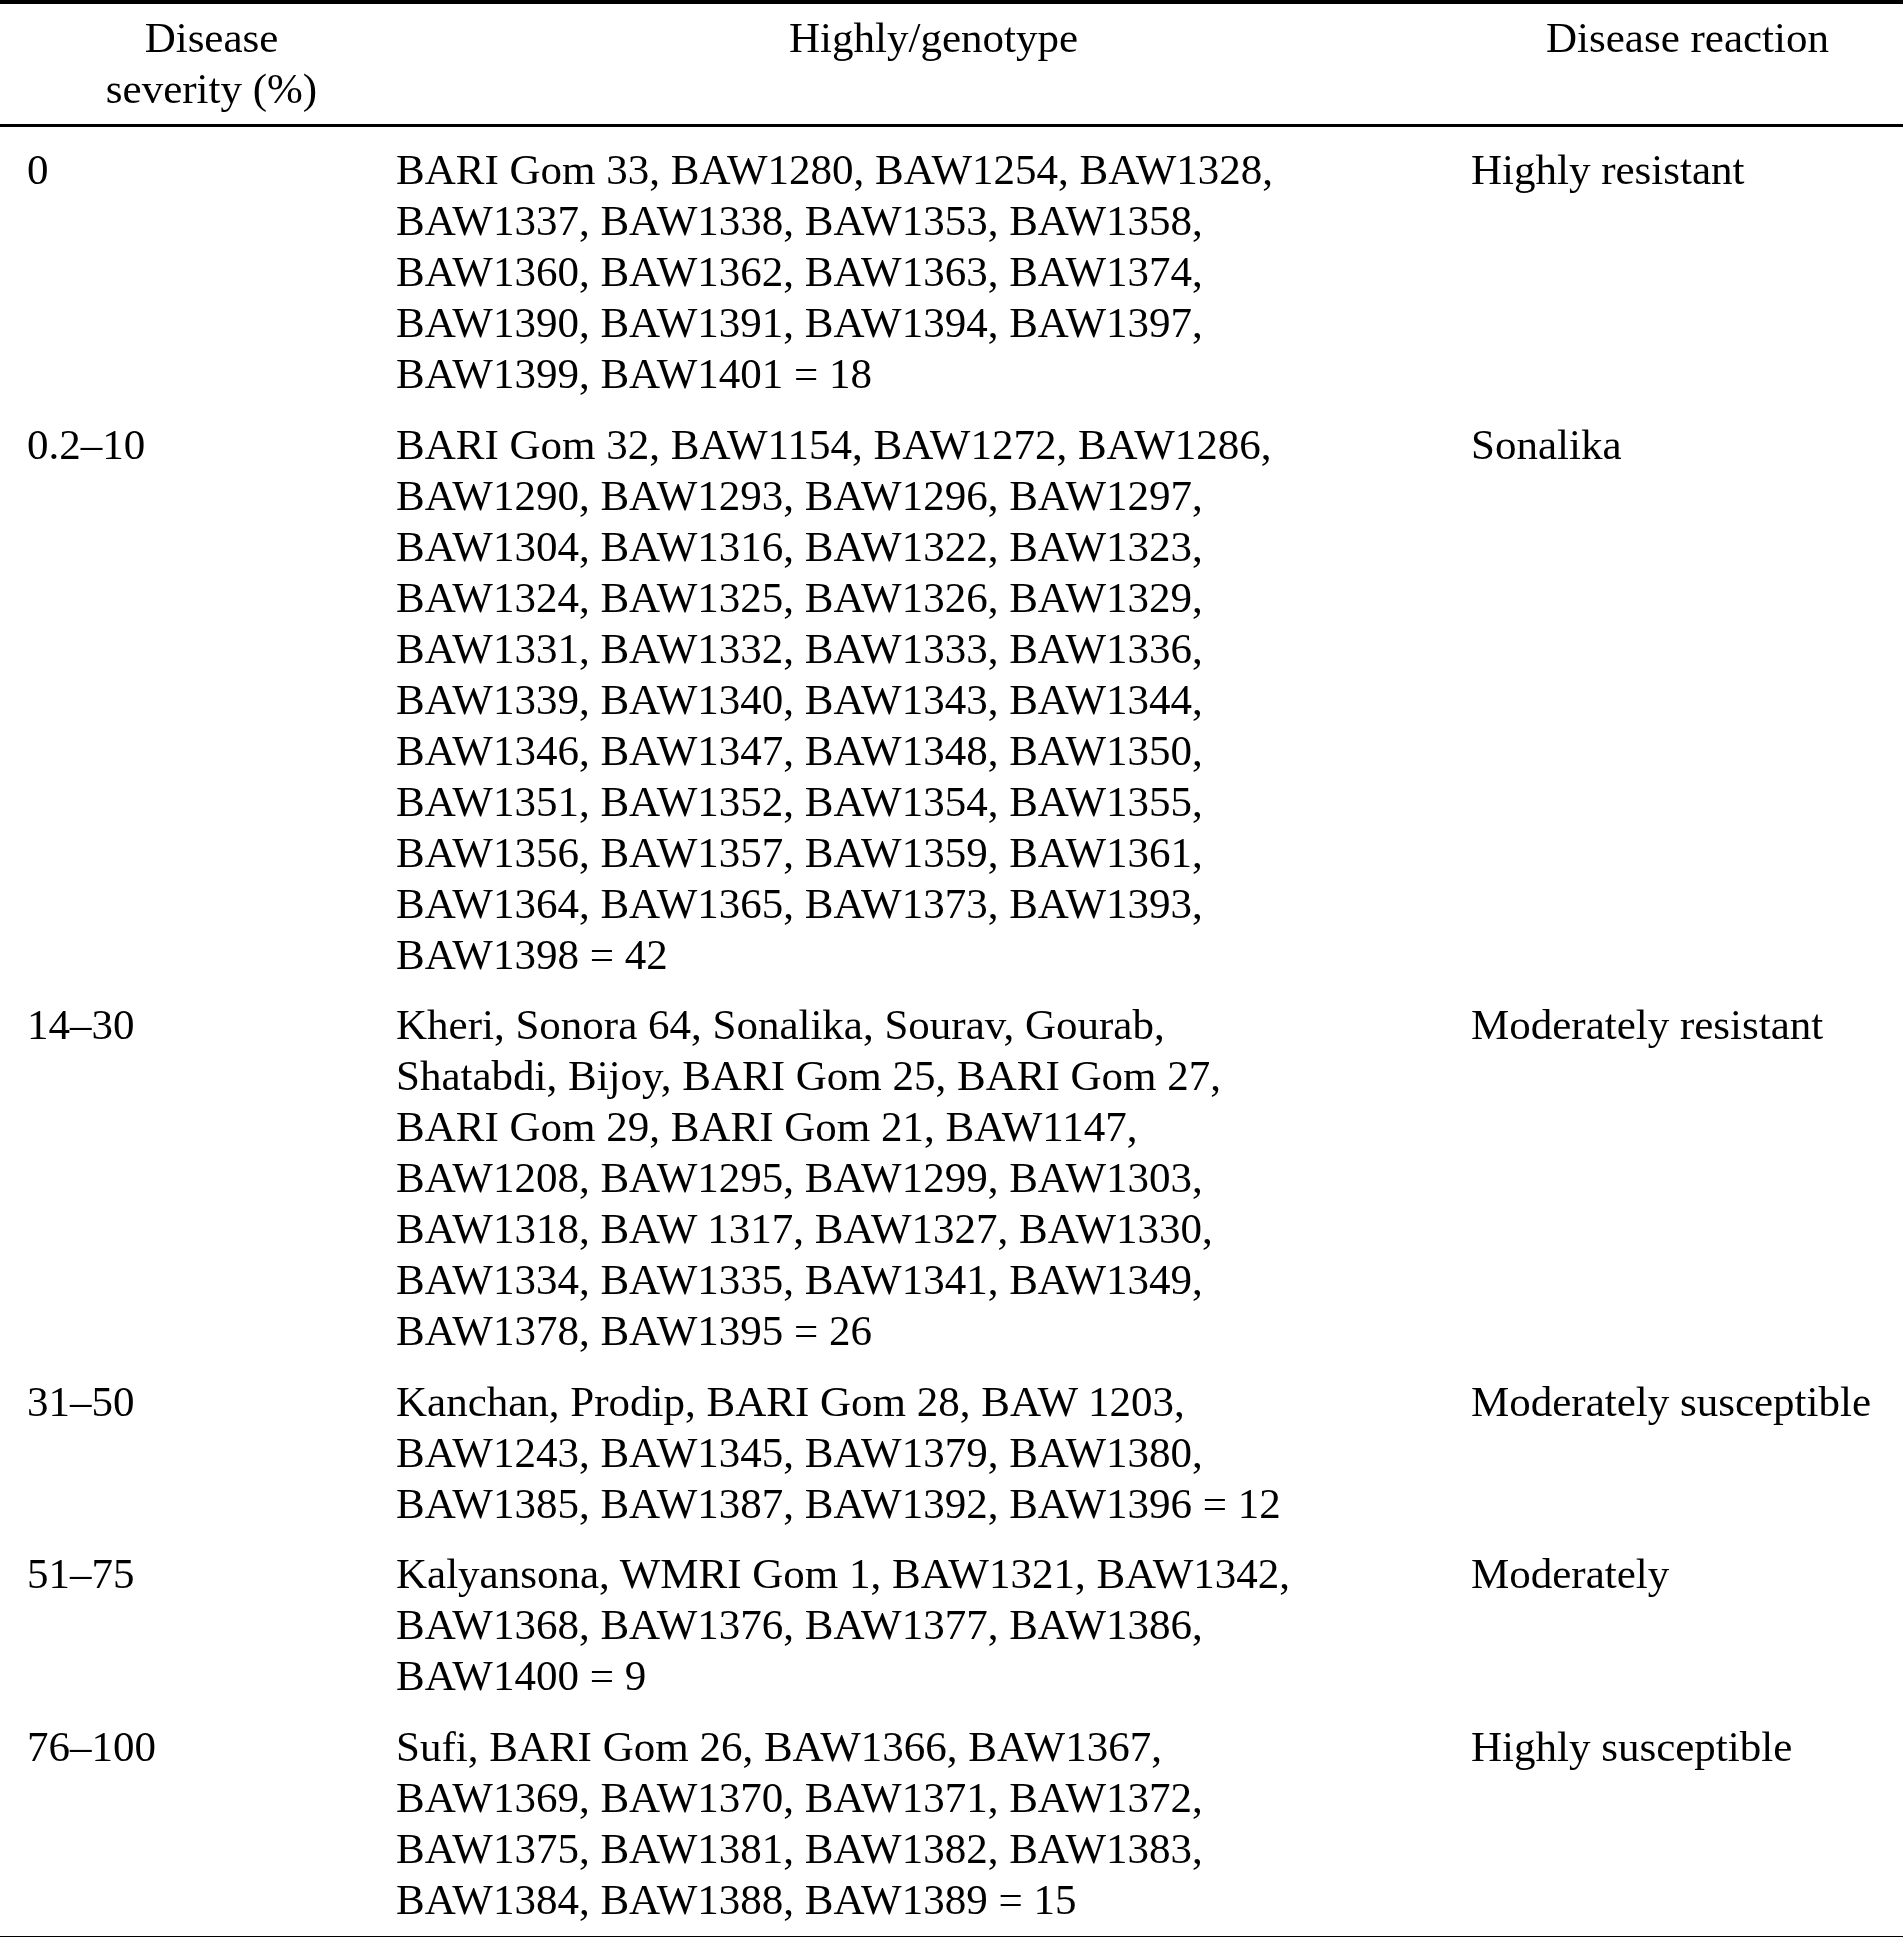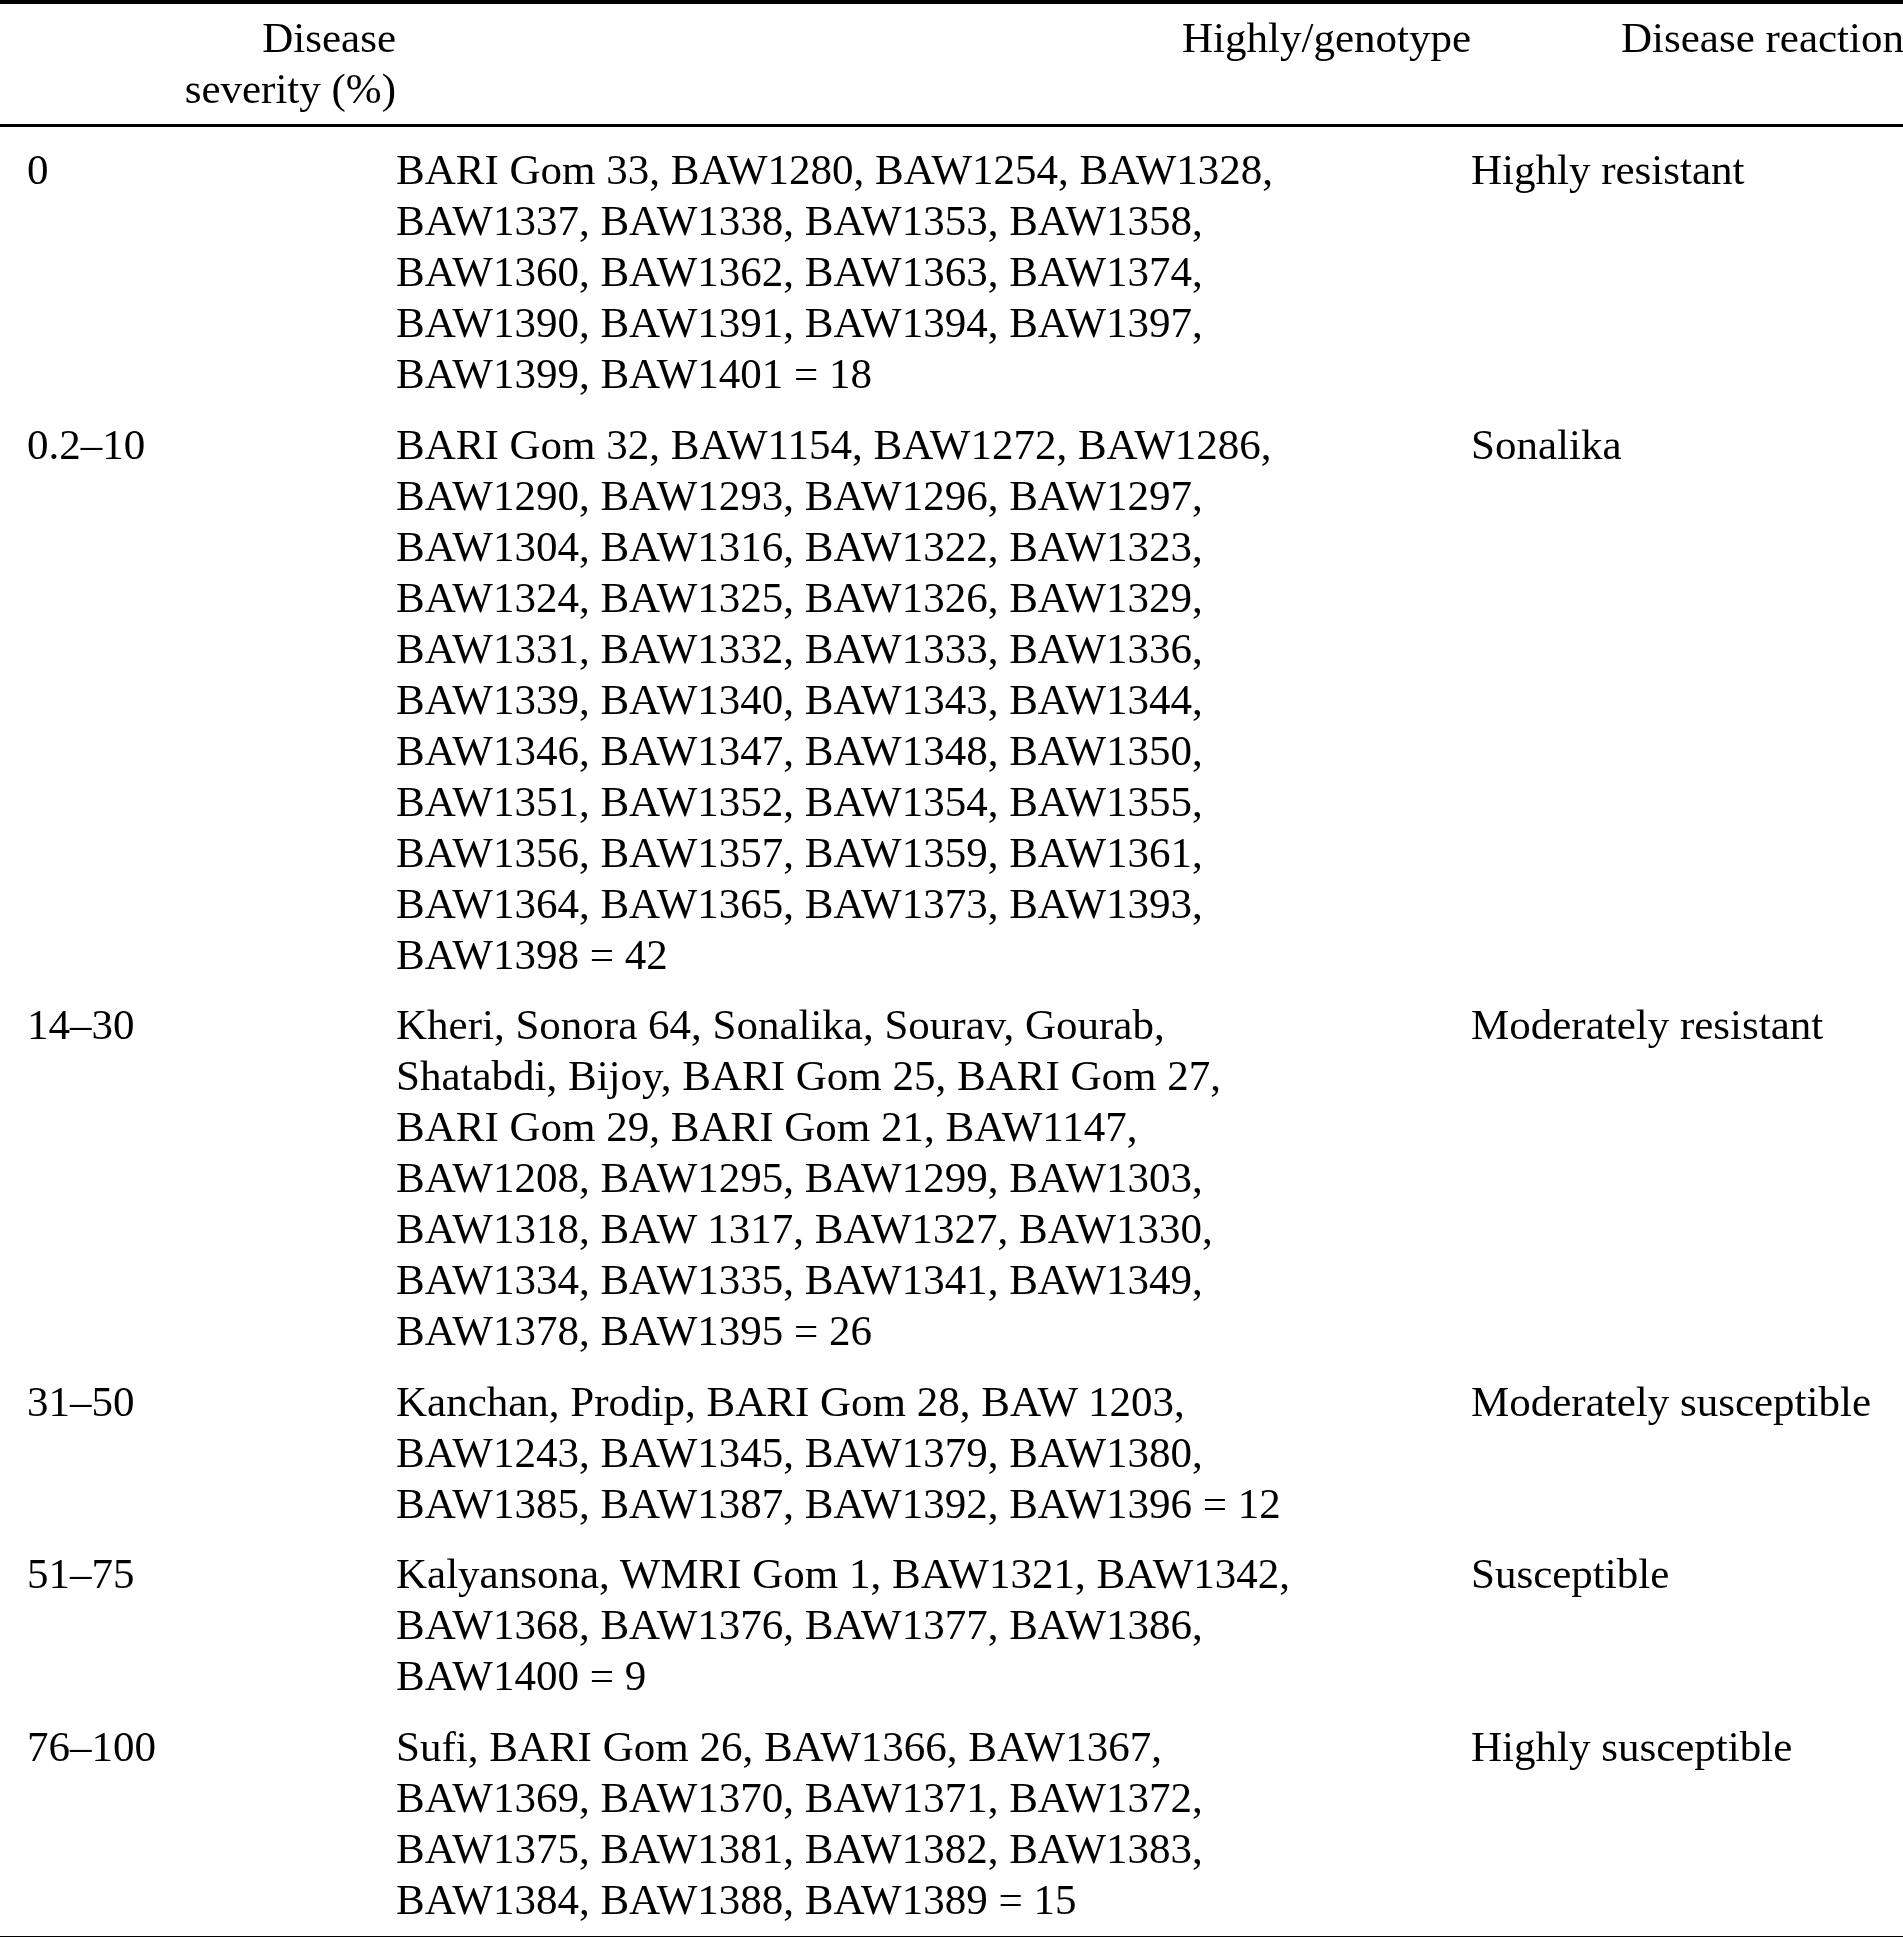--- a/index.html
+++ b/index.html
@@ -21,21 +21,21 @@
     border-top: 4.9px solid #000;
     border-bottom: 5.9px solid #000;
     font-size: 43px;
     line-height: 51px;
   }
   col.c1 { width: 396px; }
   col.c2 { width: 1075px; }
   col.c3 { width: 433px; }
   thead th {
     font-weight: normal;
-    text-align: right;
+    text-align: center;
     vertical-align: top;
     padding: 7.8px 0 9.8px 0;
     border-bottom: 3.9px solid #000;
     white-space: pre-line;
   }
   tbody td {
     text-align: left;
     vertical-align: top;
     padding: 19.5px 0 0 0;
     white-space: pre-line;
@@ -103,21 +103,21 @@
       <td class="varieties">Kanchan, Prodip, BARI Gom 28, BAW 1203,
 BAW1243, BAW1345, BAW1379, BAW1380,
 BAW1385, BAW1387, BAW1392, BAW1396 = 12</td>
       <td class="reaction">Moderately susceptible</td>
     </tr>
     <tr>
       <td class="severity">51–75</td>
       <td class="varieties">Kalyansona, WMRI Gom 1, BAW1321, BAW1342,
 BAW1368, BAW1376, BAW1377, BAW1386,
 BAW1400 = 9</td>
-      <td class="reaction">Susceptible</td>
+      <td class="reaction">Moderately</td>
     </tr>
     <tr>
       <td class="severity">76–100</td>
       <td class="varieties">Sufi, BARI Gom 26, BAW1366, BAW1367,
 BAW1369, BAW1370, BAW1371, BAW1372,
 BAW1375, BAW1381, BAW1382, BAW1383,
 BAW1384, BAW1388, BAW1389 = 15</td>
       <td class="reaction">Highly susceptible</td>
     </tr>
   </tbody>

